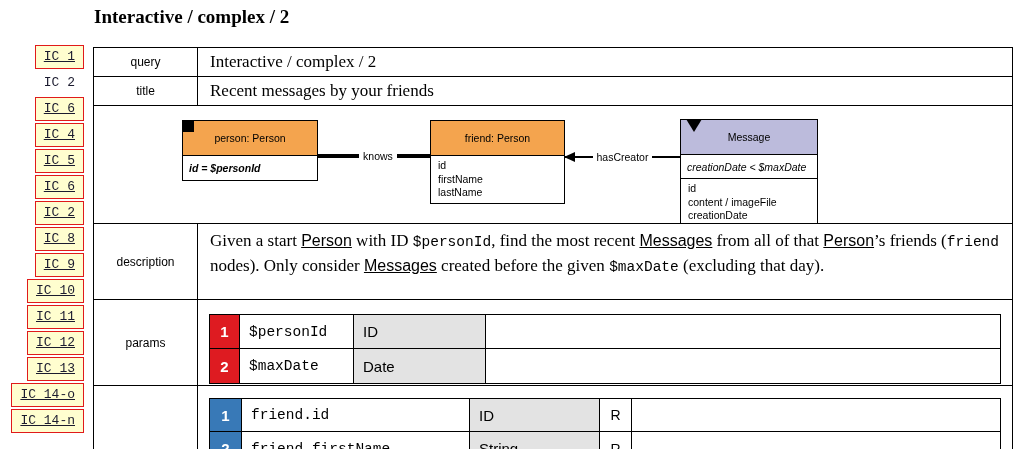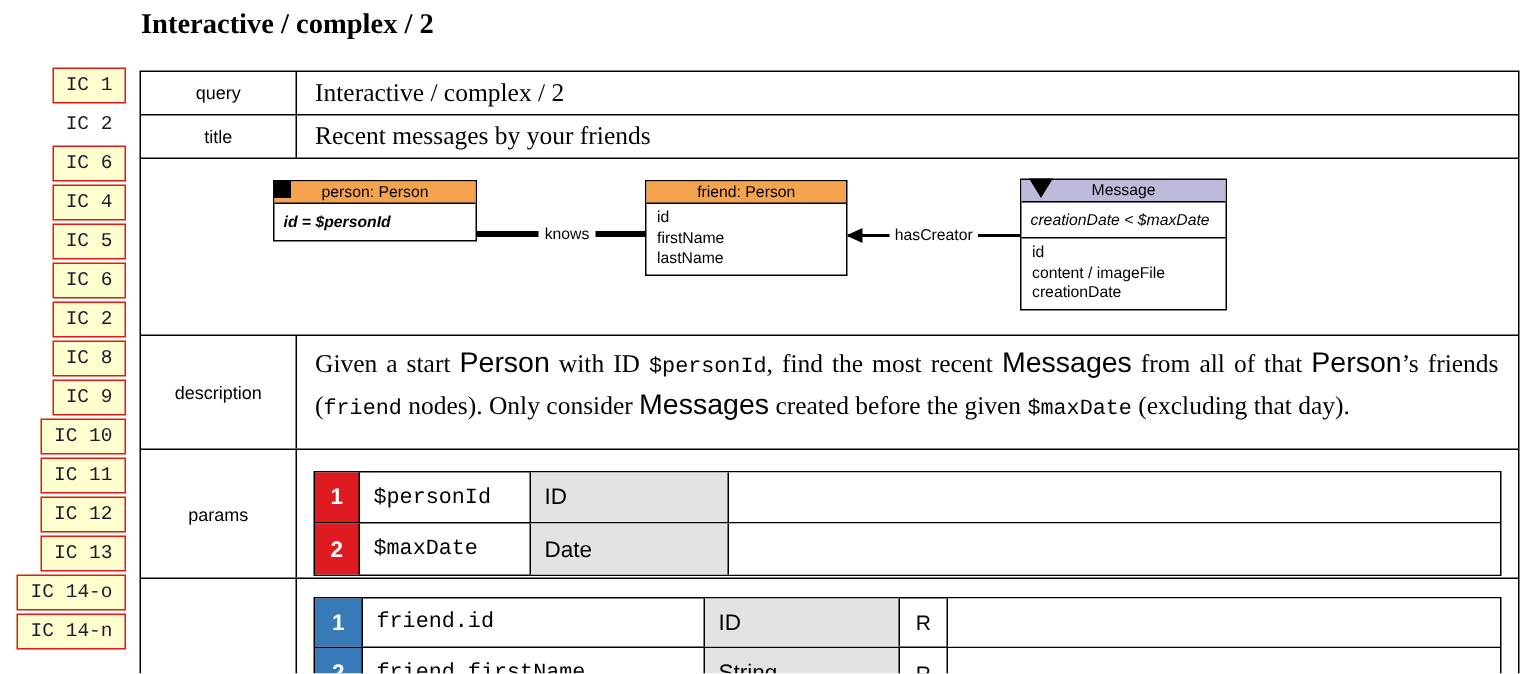--- a/index.html
+++ b/index.html
@@ -9,45 +9,45 @@
 
   .page-title { position:absolute; left:94px; top:6px;
                 font-family:"Liberation Serif", serif; font-weight:bold; font-size:19px; }
 
   
   .sidebar { position:absolute; left:0; top:45px; width:84px;
              display:flex; flex-direction:column; align-items:flex-end; }
   .ic-item { height:24px; margin-bottom:2px; padding:0 8px; line-height:21px;
              font-family:"Liberation Mono", monospace; font-size:13px; color:#1b1b2f;
              border:1.6px solid transparent; text-align:center; white-space:nowrap; }
-  .ic-item.boxed { background:var(--sidebar-yellow); border-color:var(--sidebar-red); cursor:pointer; }
+  .ic-item.boxed { background:var(--sidebar-yellow); border-color:var(--sidebar-red); cursor:pointer;text-decoration:underline; }
 
   
   .spec-table { position:absolute; left:93px; top:47px; width:920px; border:1.6px solid #000; background:#fff; }
   .trow { display:flex; border-bottom:1.6px solid #000; }
   .trow:last-child { border-bottom:none; }
   .label-cell { flex:0 0 104px; border-right:1.6px solid #000;
                 display:flex; align-items:center; justify-content:center; font-size:12px; }
   .value-cell { flex:1; position:relative; overflow:hidden; }
   .row-query { height:29px; } .row-title { height:29px; } .row-pattern { height:118px; }
   .row-description { height:76px; } .row-params { height:86px; } .row-result { height:96px; }
   .serif-val { height:100%; display:flex; align-items:center; padding-left:12px;
                font-family:"Liberation Serif", serif; font-size:17px; }
 
   
   .desc-text { padding:5px 13px 0 12px; font-family:"Liberation Serif", serif;
                font-size:17px; line-height:1.45; text-align:justify; }
   .seg-serif { font-family:"Liberation Serif", serif; }
-  .seg-sans  { font-family:"Liberation Sans", sans-serif; font-size:19px; }
+  .seg-sans  { font-family:"Liberation Sans", sans-serif; font-size:16px;text-decoration:underline; }
   .seg-mono  { font-family:"Liberation Mono", monospace; font-size:14.5px; }
 
   
   .diagram { position:absolute; inset:0; font-size:10.5px; }
   .dnode { position:absolute; border:1.5px solid #000; background:#fff; }
-  .dnode-header { height:15px; display:flex; align-items:center; justify-content:center;
+  .dnode-header { height:35px; display:flex; align-items:center; justify-content:center;
                   border-bottom:1.5px solid #000; position:relative; }
   .header-orange { background:var(--node-header-orange); }
   .header-purple { background:var(--node-header-purple); }
   .node-person  { left:88px;  top:14px; width:136px; }
   .node-friend  { left:336px; top:14px; width:135px; }
   .node-message { left:586px; top:13px; width:138px; }
   .constraint-line { height:24px; display:flex; align-items:center; padding-left:6px;
                      font-style:italic; }
   .constraint-bold { font-weight:bold; }
   .constraint-sep { border-bottom:1.5px solid #000; }

